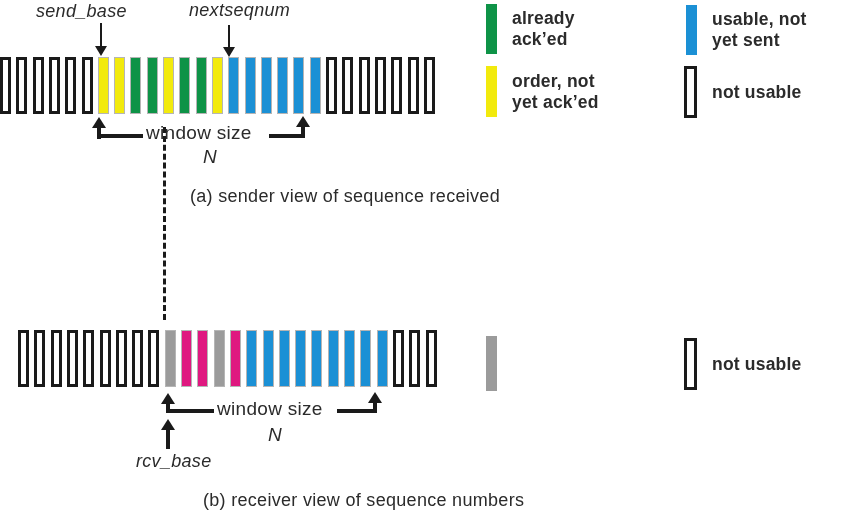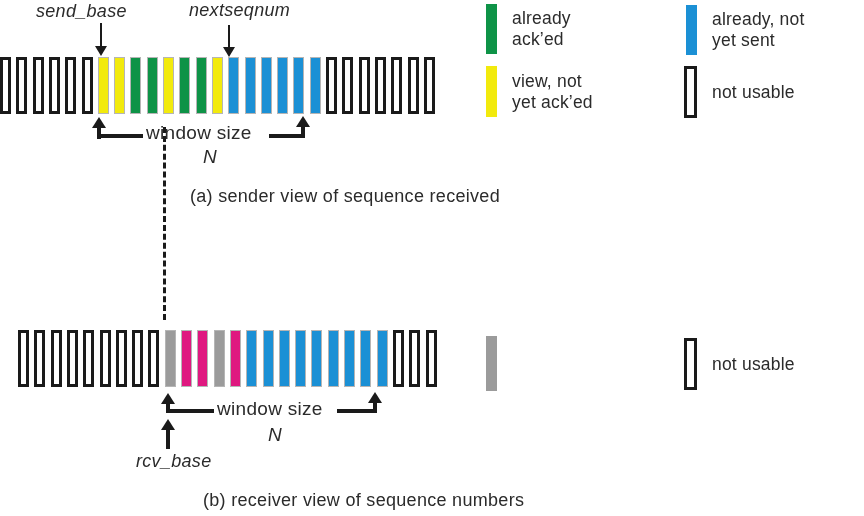--- a/index.html
+++ b/index.html
@@ -28,21 +28,21 @@
     border-bottom:11px solid var(--line);}
   .arrow-up .stem{position:absolute; top:8px; bottom:0; left:-2px; width:3.5px; background:var(--line);}
   .arrow-down .head{position:absolute; bottom:0; left:-6px; width:0; height:0;
     border-left:6px solid transparent; border-right:6px solid transparent;
     border-top:10px solid var(--line);}
   .arrow-down .stem{position:absolute; top:0; bottom:7px; left:-1px; width:2px; background:var(--line);}
   .hline{position:absolute; height:3.5px; background:var(--line);}
   .dashline{position:absolute; width:0; border-left:3px dashed var(--line);}
 
   
-  .legend-item{position:absolute; display:flex; align-items:center; gap:15px;}
+  .legend-item{position:absolute; display:flex; align-items:center; gap:15px;font-weight:bold;}
   .lbar{flex:0 0 11px; width:11px; box-sizing:border-box;}
   .lbar.outline{flex-basis:13px; width:13px; background:#fff; border:3px solid var(--line);}
   .legend-text{font-size:17.5px; line-height:21px; white-space:pre-wrap; letter-spacing:.2px;}
 </style>
 </head>
 <body>
 
 <div id="canvas">
 
   <div class="lbl italic ptr-lbl" style="left:189px; top:0px;">nextseqnum</div>
@@ -154,26 +154,26 @@
 
   <div class="lbl caption" style="left:203px; top:490px;">(b) receiver view of sequence numbers</div>
 
   <div class="legend-item" style="left:486px; top:4px;">
     <span class="lbar" style="height: 50px; background: rgb(14, 147, 71);"></span>
     <span class="legend-text">already
 ack’ed</span>
   </div>
   <div class="legend-item" style="left:686px; top:5px;">
     <span class="lbar" style="height: 50px; background: rgb(27, 144, 213);"></span>
-    <span class="legend-text">already, not
+    <span class="legend-text">usable, not
 yet sent</span>
   </div>
   <div class="legend-item" style="left:486px; top:66px;">
     <span class="lbar" style="height: 51px; background: rgb(242, 234, 13);"></span>
-    <span class="legend-text">view, not
+    <span class="legend-text">order, not
 yet ack’ed</span>
   </div>
   <div class="legend-item" style="left:684px; top:66px;">
     <span class="lbar outline" style="height:52px;"></span>
     <span class="legend-text">not usable</span>
   </div>
 
   <div class="legend-item" style="left:486px; top:336px;">
     <span class="lbar" style="height: 55px; background: rgb(155, 155, 155);"></span>
   </div>

